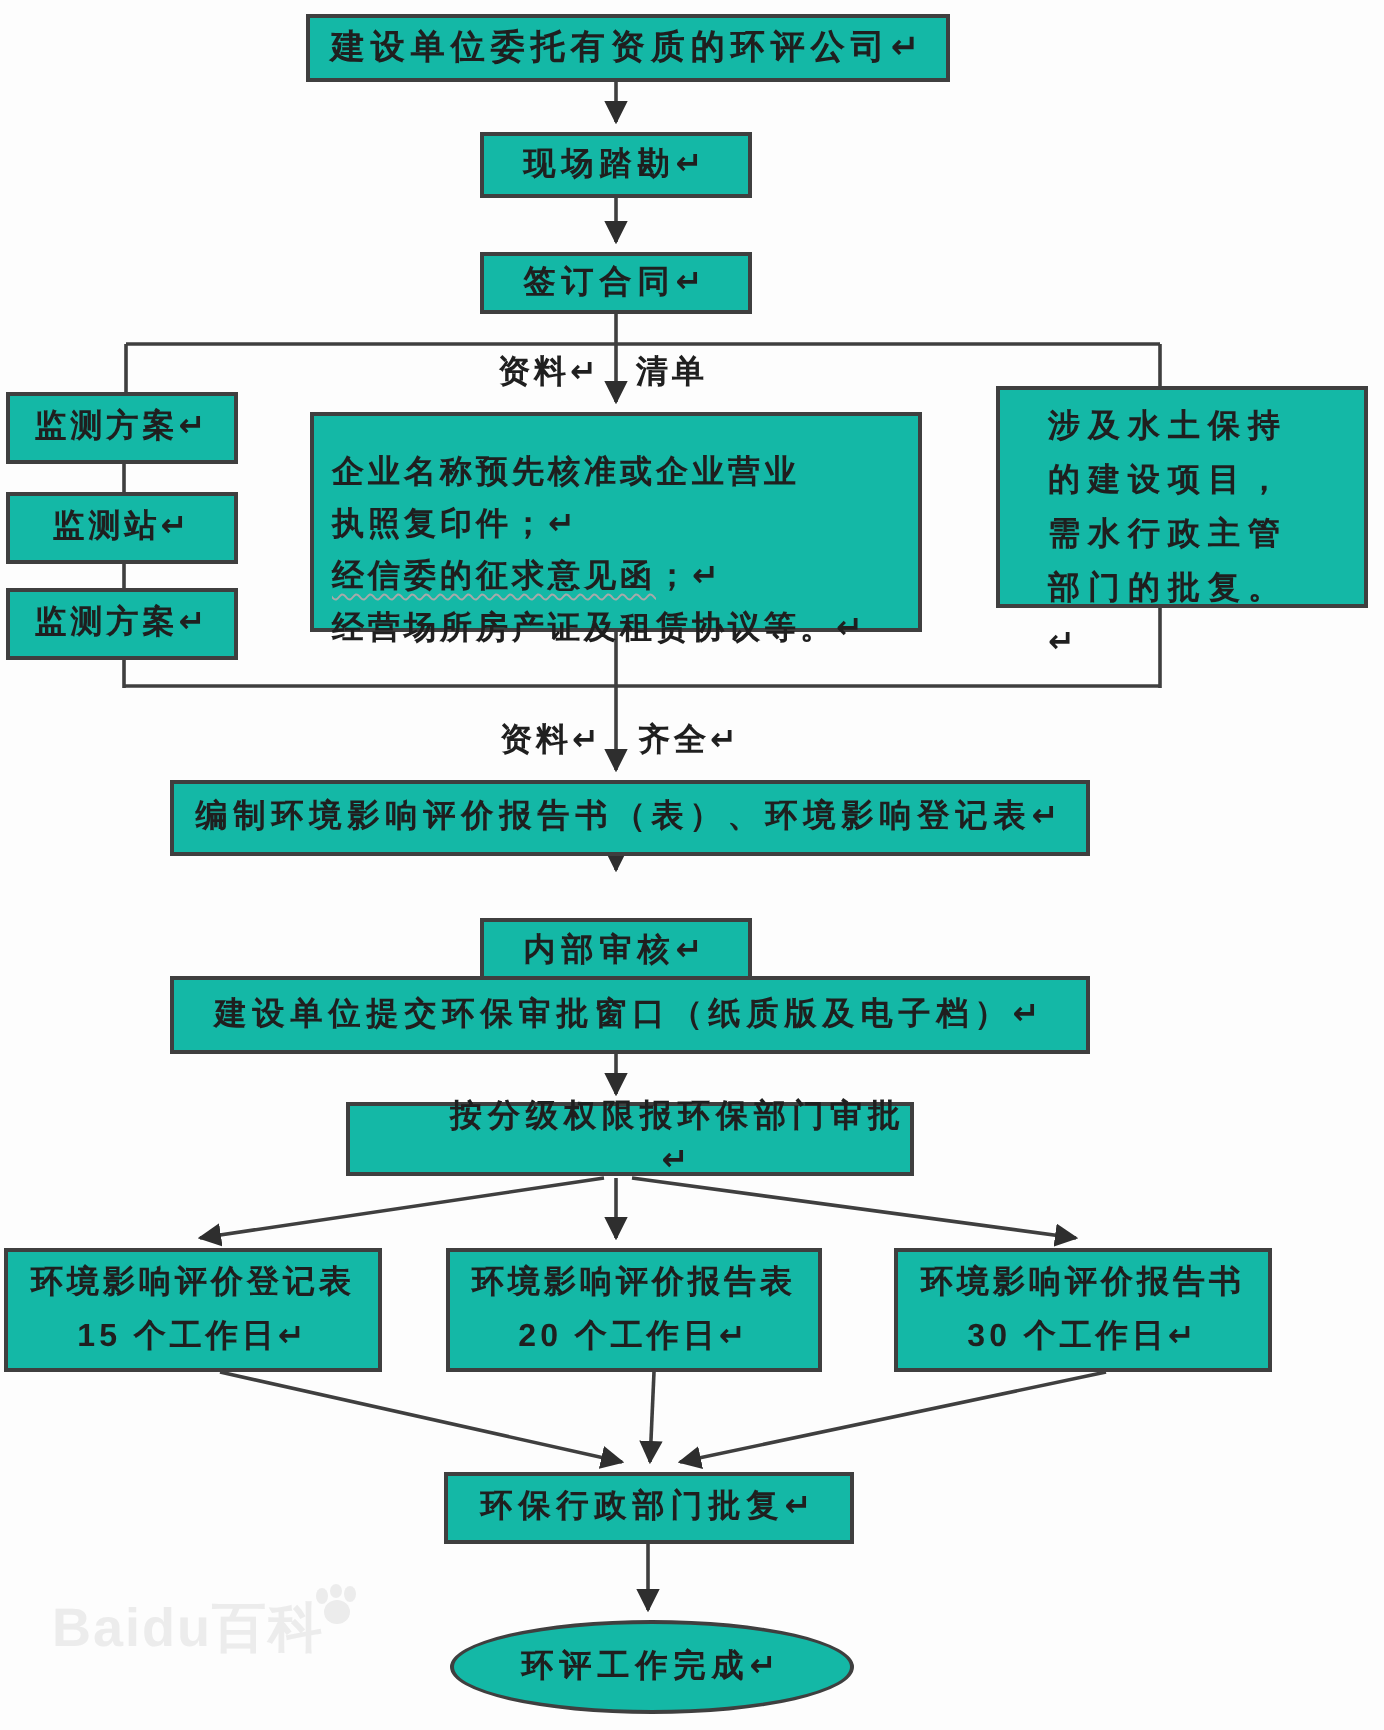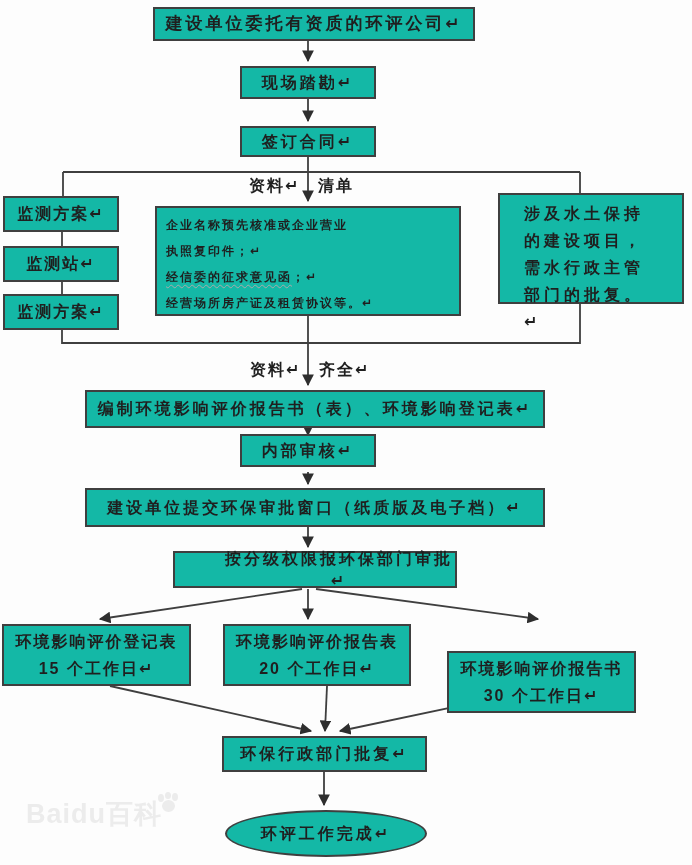--- a/index.html
+++ b/index.html
@@ -37,22 +37,22 @@
     position:absolute;
     color:#1f1f1f;
     font-weight:bold;
     font-size:16px;
     letter-spacing:2px;
     z-index:1;
     white-space:nowrap;
   }
   .docs-body{
     display:block;
-    padding:4px 9px;
-    font-size:12px;
+    padding:16px 9px;
+    font-size:16px;
     letter-spacing:2px;
     line-height:26px;
   }
   .doc-line{white-space:nowrap;}
   .wavy{
     text-decoration-line:underline;
     text-decoration-style:wavy;
     text-decoration-color:#a9a9a9;
     text-decoration-thickness:1px;
     text-underline-offset:3px;
@@ -132,31 +132,31 @@
 
   <div class="node left-text" style="left:498px;top:193px;width:186px;height:111px;">
     <span class="water-body">涉及水土保持的建设项目，需水行政主管部门的批复。↵</span>
   </div>
 
   <span class="edge-label" style="left:250px;top:360px;">资料↵</span>
   <span class="edge-label" style="left:319px;top:360px;">齐全↵</span>
 
   <div class="node" style="left:85px;top:390px;width:460px;height:38px;">编制环境影响评价报告书（表）、环境影响登记表↵</div>
 
-  <div class="node" style="left:240px;top:434px;width:136px;height:33px;">内部审核↵</div>
+  <div class="node" style="left:240px;top:459px;width:136px;height:33px;">内部审核↵</div>
 
   <div class="node" style="left:85px;top:488px;width:460px;height:39px;">建设单位提交环保审批窗口（纸质版及电子档）↵</div>
 
   <div class="node" style="left:173px;top:551px;width:284px;height:37px;padding-left:48px;">按分级权限报环保部门审批↵</div>
 
   <div class="node two-line" style="left:2px;top:624px;width:189px;height:62px;">环境影响评价登记表 15 个工作日↵</div>
 
   <div class="node two-line" style="left:223px;top:624px;width:188px;height:62px;">环境影响评价报告表 20 个工作日↵</div>
 
-  <div class="node two-line" style="left:447px;top:624px;width:189px;height:62px;margin-top:27px;">环境影响评价报告书 30 个工作日↵</div>
+  <div class="node two-line" style="left:447px;top:624px;width:189px;height:62px;">环境影响评价报告书 30 个工作日↵</div>
 
   <div class="node" style="left:222px;top:736px;width:205px;height:36px;">环保行政部门批复↵</div>
 
   <div class="node ellipse" style="left:225px;top:810px;width:202px;height:47px;">环评工作完成↵</div>
 
   <div id="watermark">
     <span>Baidu百科</span>
     <svg id="paw" width="26" height="22" viewBox="0 0 26 22">
       <g fill="#ececec">
         <ellipse cx="5" cy="6" rx="3" ry="4"></ellipse>

